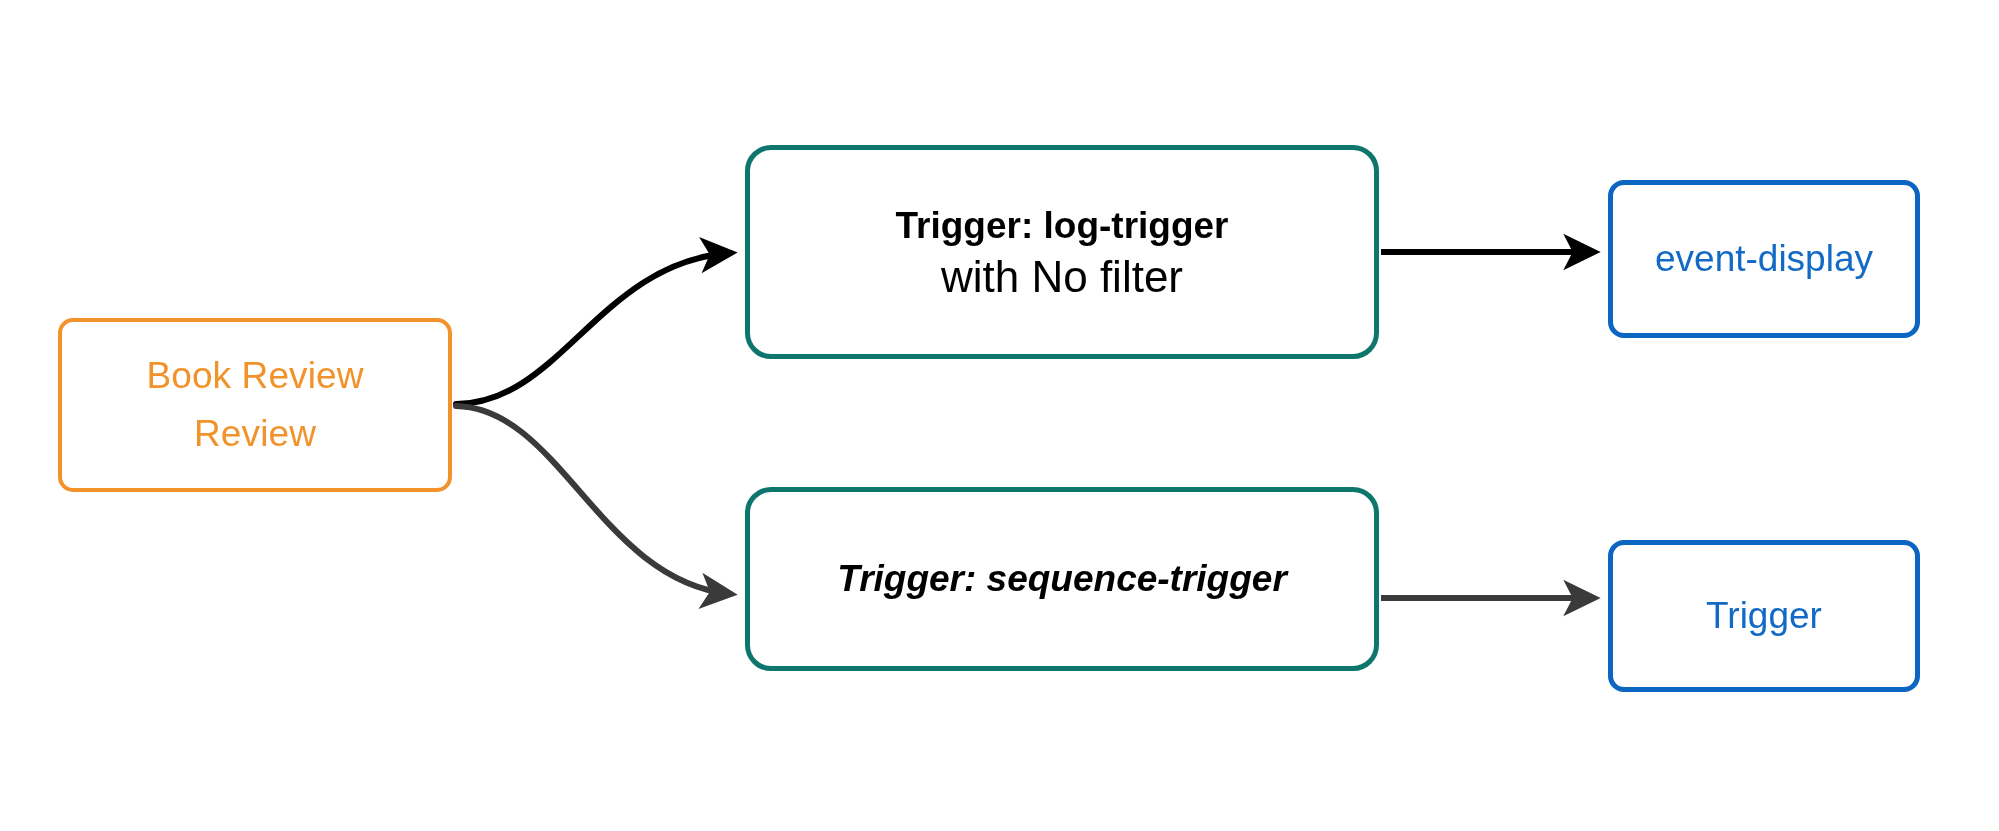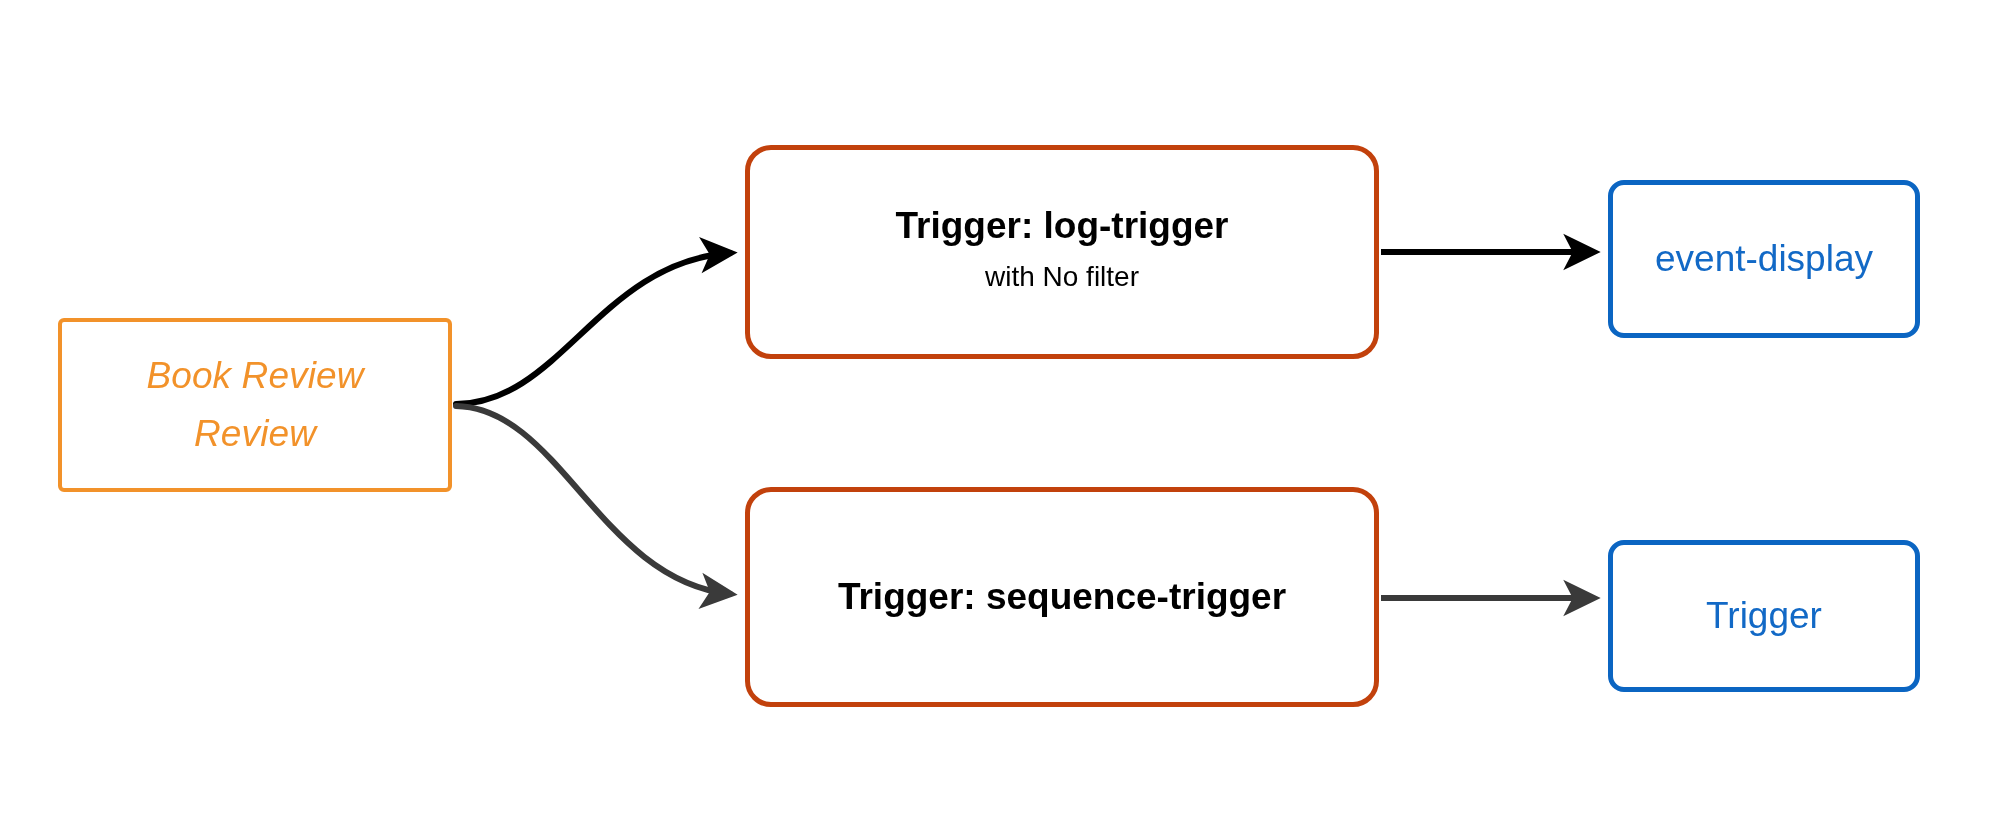--- a/index.html
+++ b/index.html
@@ -38,56 +38,56 @@
     text-align: center;
   }
 
   
   .node-broker {
     left: 58px;
     top: 318px;
     width: 394px;
     height: 174px;
     border: 4px solid #f2922a;
-    border-radius: 6px;
+    border-radius: 15px;
     color: #f2922a;
-    font-style: italic;
   }
   .node-broker .line {
     font-size: 37px;
     line-height: 58px;
     font-weight: 400;
     letter-spacing: 0.1px;
     white-space: nowrap;
   }
 
   
   .node-trigger {
     left: 745px;
     width: 634px;
-    border: 5px solid #c2410c;
+    border: 5px solid #0f766e;
     border-radius: 26px;
     color: #000000;
   }
   .node-trigger.top {
     top: 145px;
     height: 214px;
   }
   .node-trigger.bottom {
     top: 487px;
-    height: 220px;
+    height: 184px;
+    font-style: italic;
   }
   .node-trigger .title {
     font-size: 37px;
     line-height: 50px;
     font-weight: 700;
     white-space: nowrap;
   }
   .node-trigger .subtitle {
-    font-size: 28px;
+    font-size: 44px;
     line-height: 52px;
     font-weight: 400;
     white-space: nowrap;
   }
 
   
   .node-action {
     left: 1608px;
     width: 312px;
     border: 5px solid #0b65c2;

